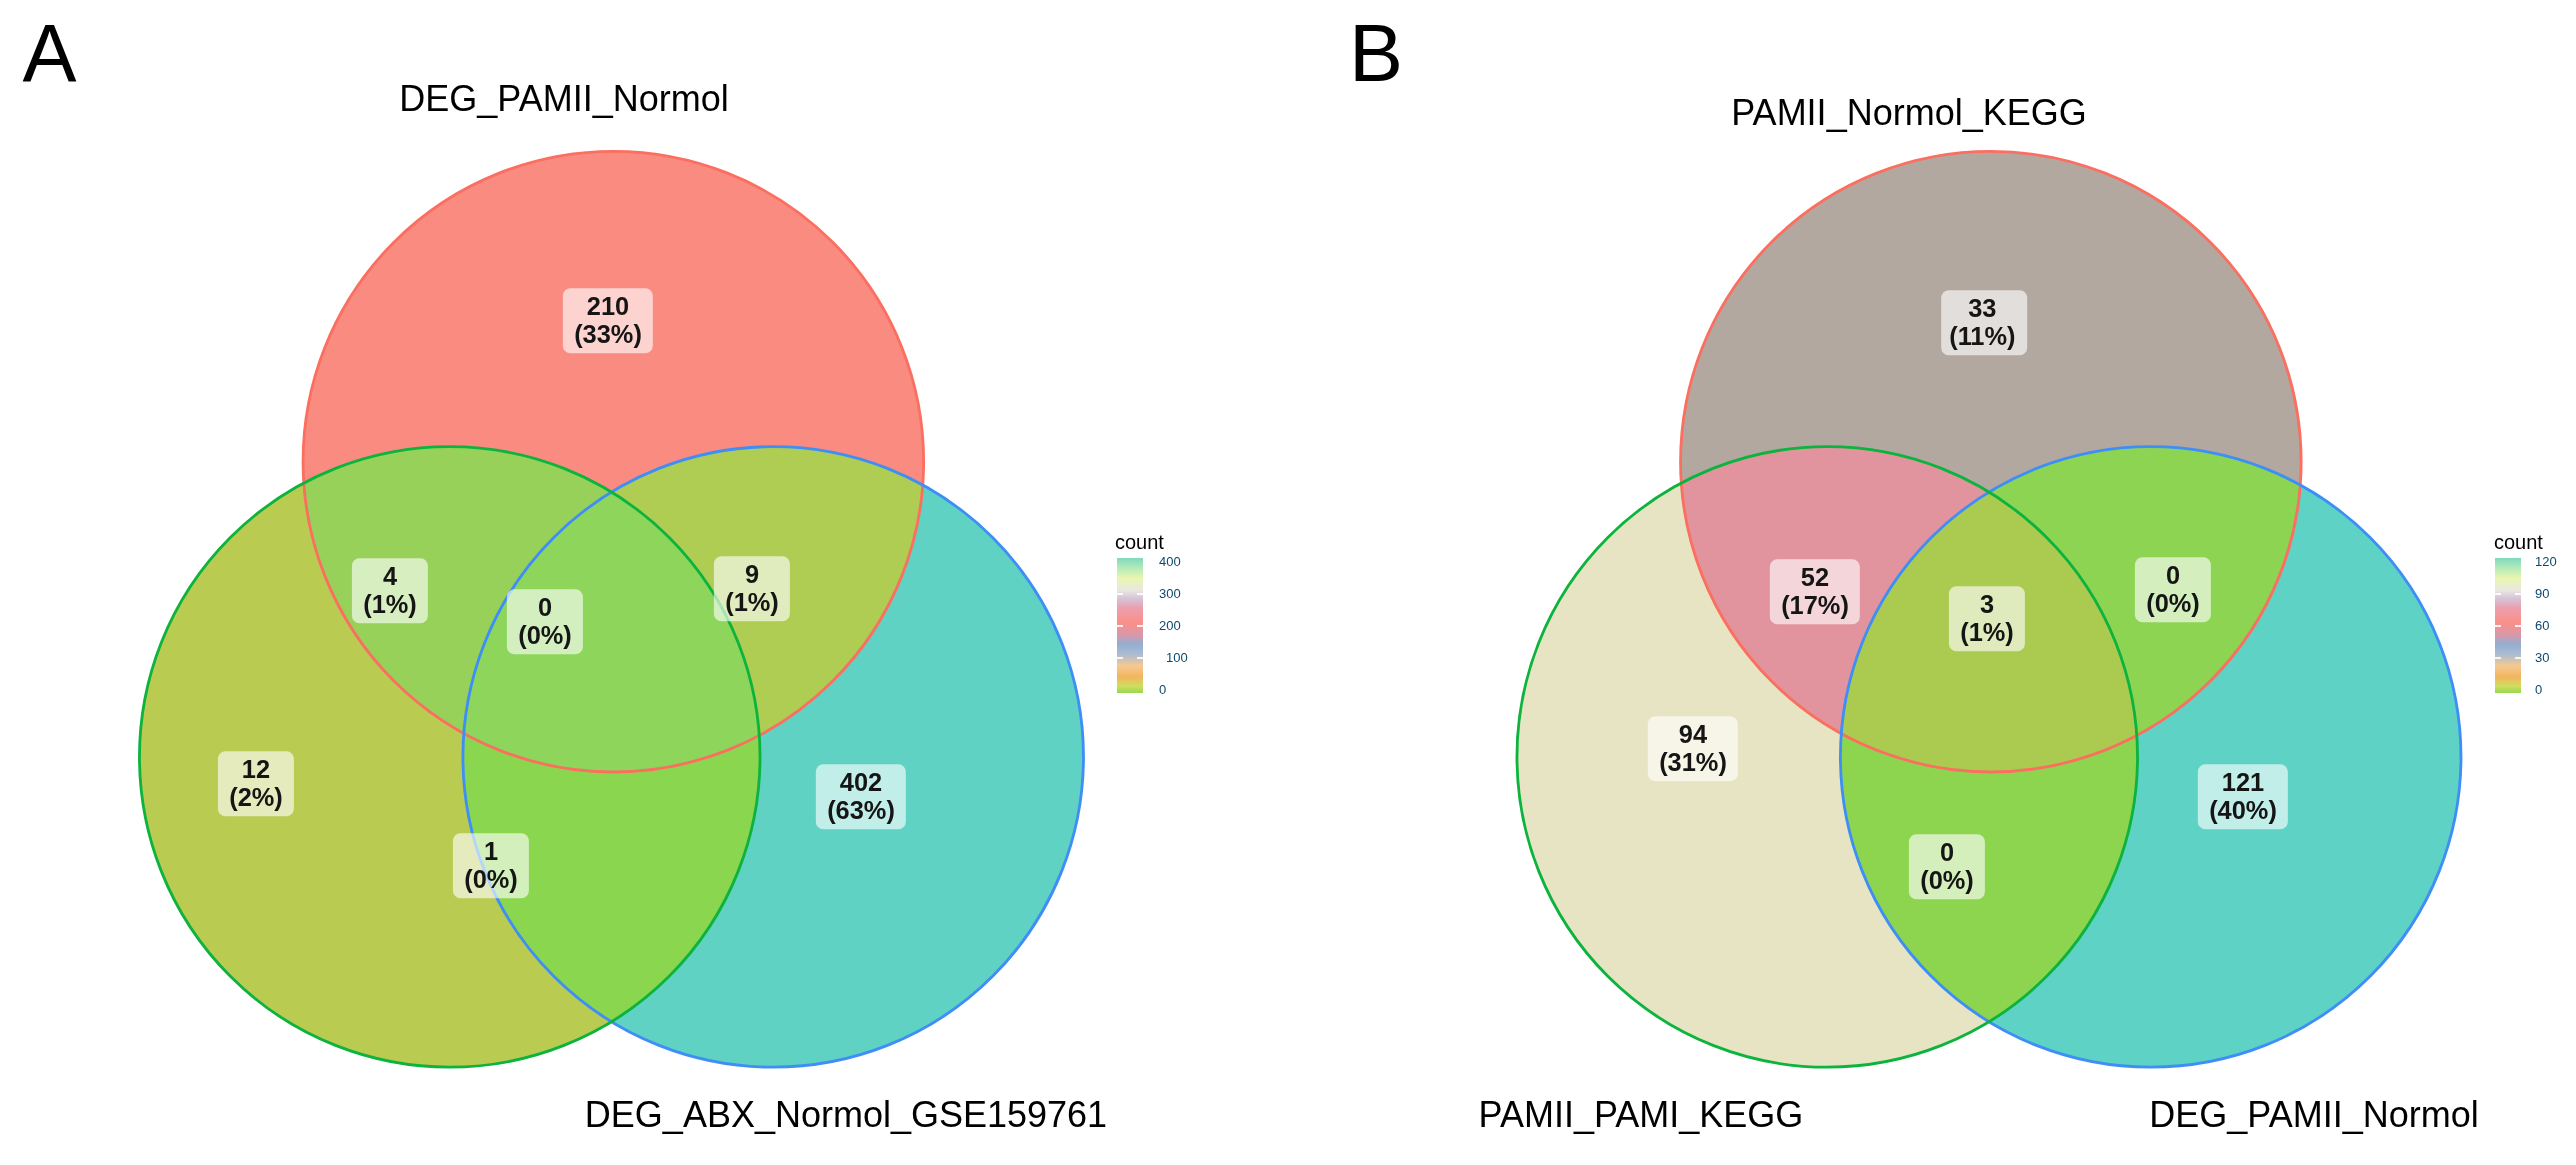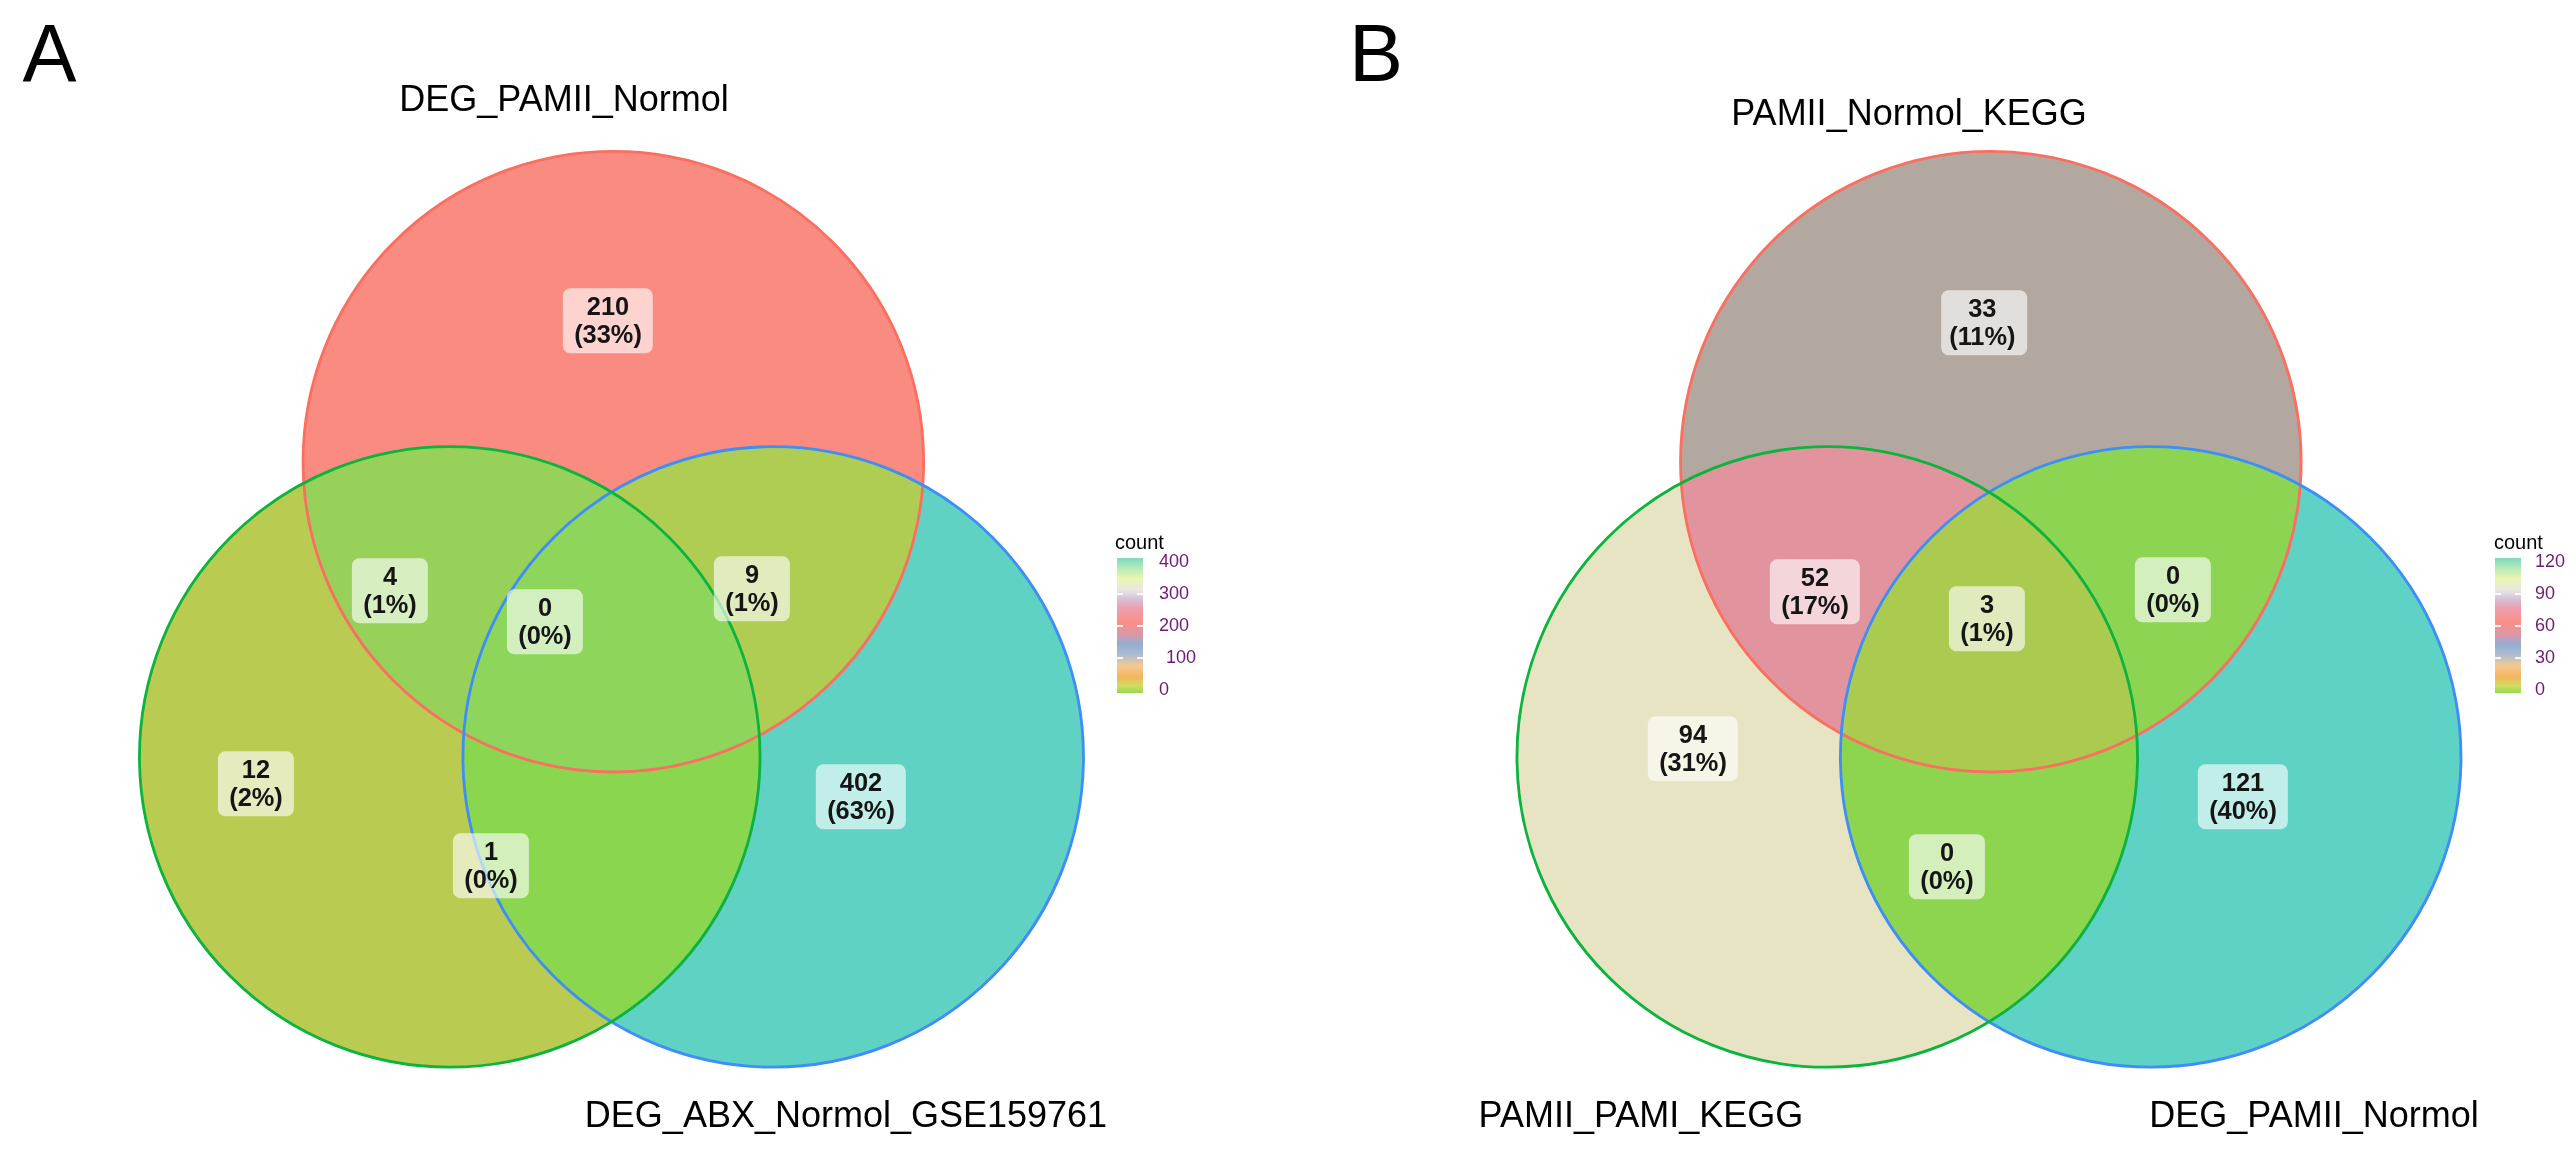--- a/index.html
+++ b/index.html
@@ -14,21 +14,21 @@
   .chip{background:rgba(255,255,255,0.62);border-radius:7.5px;padding:3.8px 11.3px 5.6px;
         text-align:center;color:#151515;white-space:nowrap;font-weight:bold;}
   .chip-val,.chip-pct{font-size:25.4px;line-height:28px;}
   .legend-title{font-size:20px;color:#000;line-height:1;}
   .legend-bar{width:26px;height:135px;
      background:linear-gradient(180deg,
        #7fd8c0 0%, #b8ecb8 8%, #e9f5b0 15%, #eae7e2 24%, #d6c3d8 30%,
        #ec9fae 37%, #fa8f88 48%, #d898aa 57%, #93aed0 64%, #a9bcd3 71%,
        #f6c990 80%, #f2b55e 88%, #cede5e 95%, #96d750 100%);}
   .tickmark{position:absolute;width:5.6px;height:1.9px;background:rgba(255,255,255,0.85);}
-  .tick{font-size:18px;color:#701a75;line-height:1;transform:translateY(-50%);}
+  .tick{font-size:13px;color:#0c4a6e;line-height:1;transform:translateY(-50%);}
 </style>
 </head>
 <body>
 
 <div class="stage">
 
   <svg width="2576" height="1165" viewBox="0 0 2739 1239">
     <defs>
       <clipPath id="clipAT">
           <circle cx="652" cy="491" r="330"></circle>

